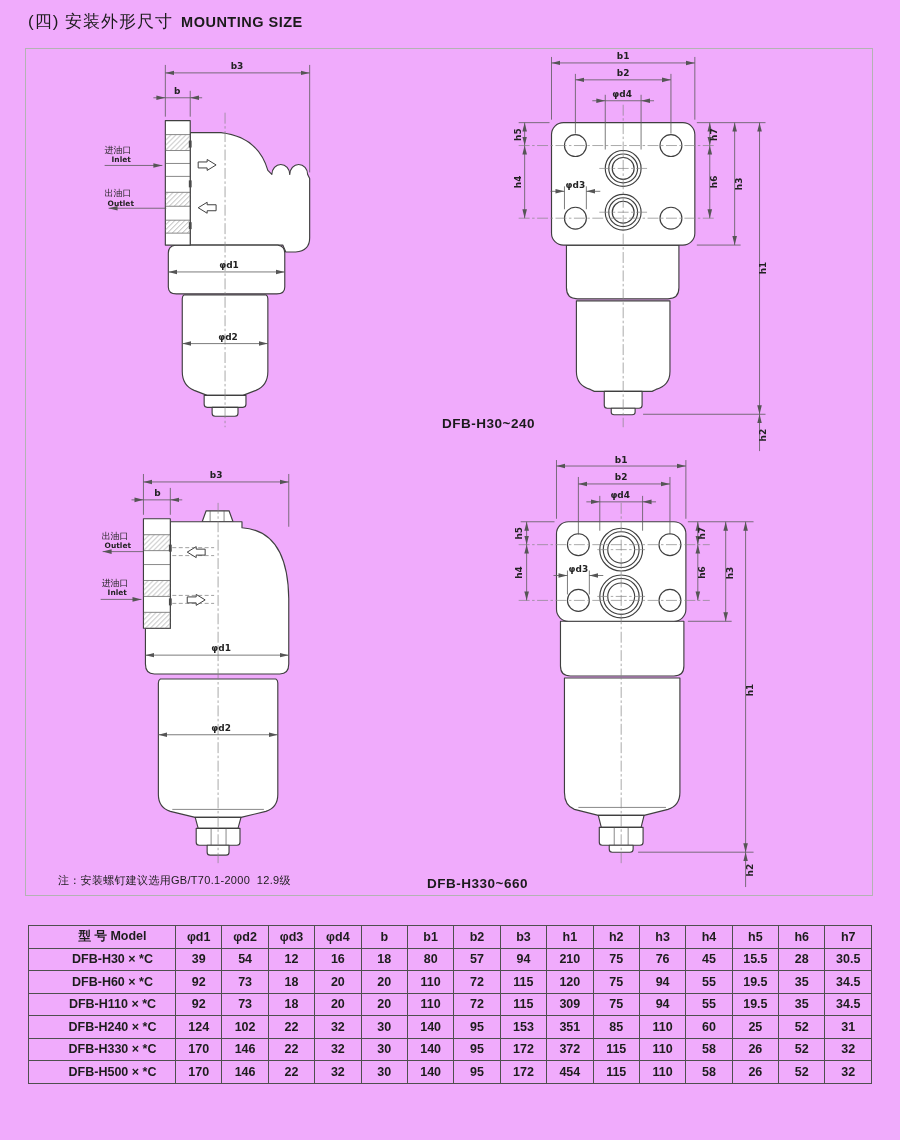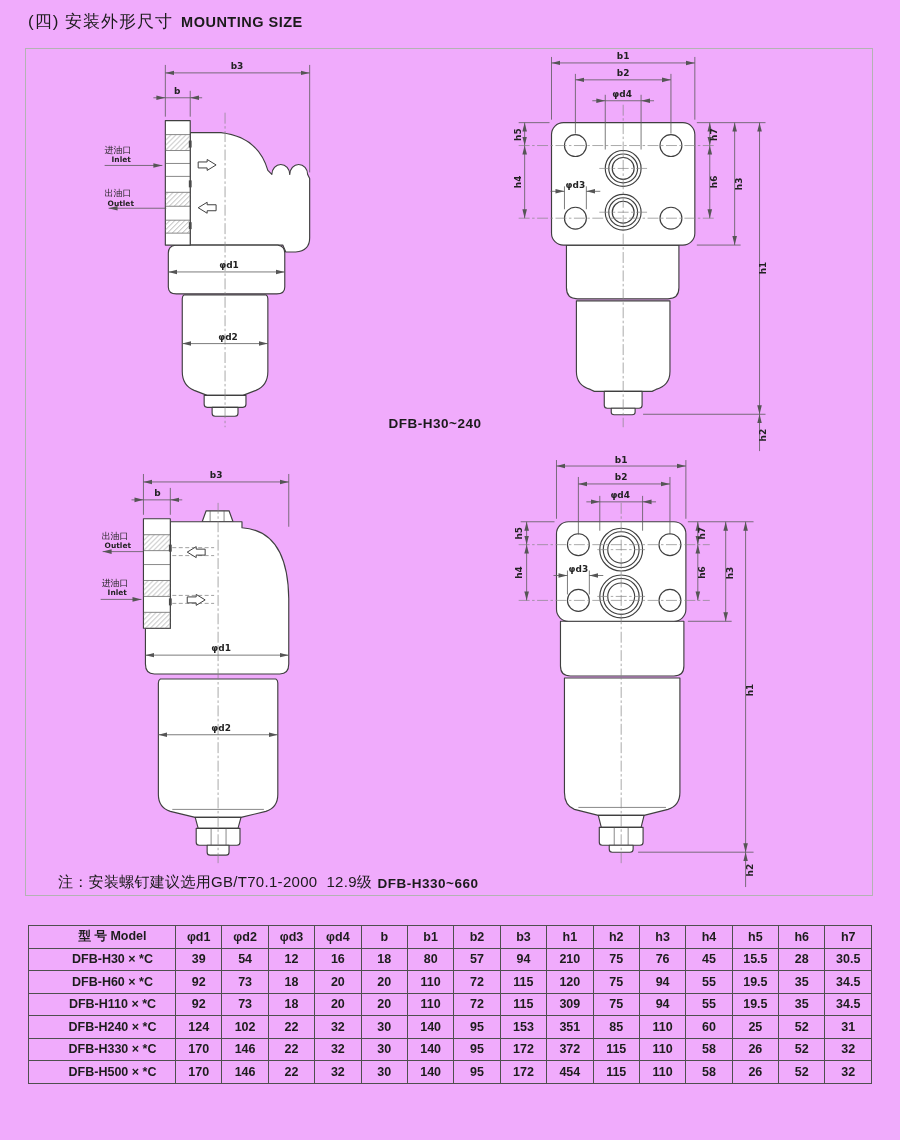--- a/index.html
+++ b/index.html
@@ -3,24 +3,24 @@
 <meta charset="utf-8">
 <style>
   html,body{margin:0;padding:0;background:#fff;}
   .page{position:relative;width:900px;height:1140px;background:#f0abfc;overflow:hidden;
         font-family:"Liberation Sans","DejaVu Sans",sans-serif;color:#1b1b1b;}
   .title-row{position:absolute;left:28px;top:10px;white-space:nowrap;}
   .title-cn{font-size:17px;font-weight:500;letter-spacing:1px;}
   .title-en{font-size:14.5px;font-weight:bold;margin-left:8px;letter-spacing:.5px;}
   .drawing-box{position:absolute;left:25px;top:48px;width:848px;height:848px;border:1.5px solid #b3b3b3;box-sizing:border-box;}
   .drawing-box svg{display:block;width:100%;height:100%;}
-  .caption{position:absolute;width:200px;text-align:center;font-size:13.5px;font-weight:bold;letter-spacing:.5px;}
+  .caption{position:absolute;width:200px;text-align:right;font-size:13.5px;font-weight:bold;letter-spacing:.5px;}
   .caption-top{left:335px;top:416px;}
   .caption-bottom{left:328px;top:876px;}
-  .note{position:absolute;left:58px;top:873px;font-size:15px;white-space:pre;letter-spacing:.3px;}
+  .note{position:absolute;left:58px;top:873px;font-size:11px;white-space:pre;letter-spacing:.3px;}
   
   .ol{fill:none;stroke:#3f3f3f;stroke-width:1.15;stroke-linejoin:round;}
   .olf{fill:#fff;stroke:#3f3f3f;stroke-width:1.15;stroke-linejoin:round;}
   .il{fill:none;stroke:#555;stroke-width:.7;}
   .dl{fill:none;stroke:#5a5a5a;stroke-width:.8;}
   .cl{fill:none;stroke:#858585;stroke-width:.7;stroke-dasharray:11 2.5 2.5 2.5;}
   .hl{fill:none;stroke:#777;stroke-width:.7;stroke-dasharray:4 2.5;}
   .ba{fill:#fff;stroke:#3f3f3f;stroke-width:1;}
   .boss{fill:#4a4a4a;stroke:none;}
   text.dt{font:600 9px "DejaVu Sans",sans-serif;fill:#222;}

